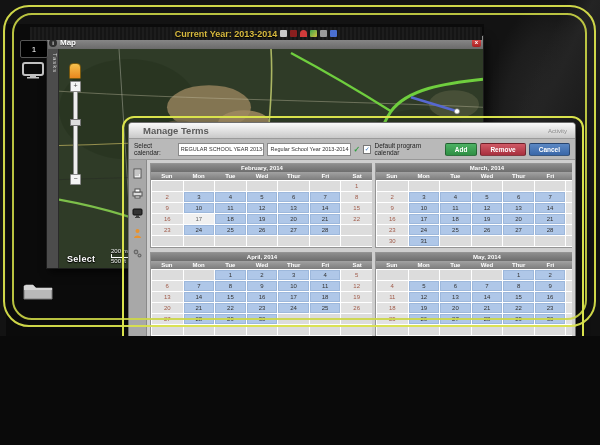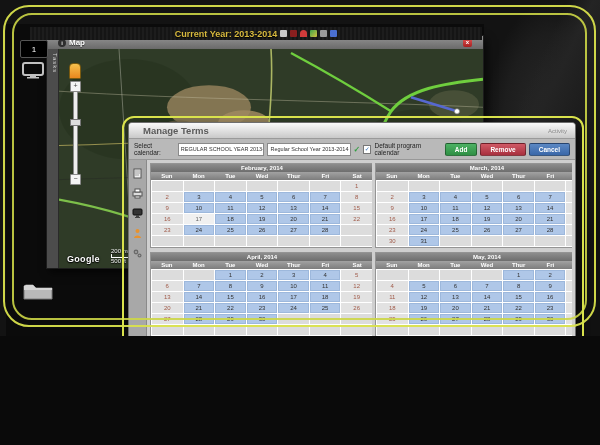--- a/index.html
+++ b/index.html
@@ -29,21 +29,21 @@
   .badge1{position:absolute;left:20px;top:40px;width:26px;height:16px;background:#000;
     border:1px solid #555;border-radius:2px;color:#fff;font-size:8px;display:flex;
     align-items:center;justify-content:center;z-index:5;}
   .monic{position:absolute;left:22px;top:62px;z-index:5;}
   .foldic{position:absolute;left:22px;top:280px;z-index:5;}
 
   
   .map-win{position:absolute;left:46px;top:35px;width:436px;height:232px;border:1px solid #1c1c1c;
     background:#333;z-index:4;display:flex;flex-direction:column;box-shadow:3px 4px 8px rgba(0,0,0,.6);}
   .map-tb{height:13px;background:linear-gradient(#939393,#6a6a6a);display:flex;align-items:center;
-    gap:3px;padding:0 11px;}
+    gap:3px;padding:0 2px;}
   .map-tb .info{width:8px;height:8px;border-radius:50%;background:#2e2e2e;color:#ddd;font-size:6px;
     display:flex;align-items:center;justify-content:center;font-weight:bold;}
   .map-tb .t{color:#fff;font-size:8px;font-weight:bold;text-shadow:0 1px 1px #333;flex:1;}
   .map-close{width:9px;height:9px;border-radius:2px;background:linear-gradient(#e05555,#a81f1f);
     color:#fff;font-size:6px;line-height:9px;text-align:center;font-weight:bold;}
   .map-body{flex:1;display:flex;min-height:0;}
   .tasks{width:11px;background:#4c4c4c;border-right:1px solid #2a2a2a;color:#ccc;font-size:6px;
     writing-mode:vertical-rl;padding-top:4px;letter-spacing:1px;}
   .map-area{position:relative;flex:1;overflow:hidden;}
   .map-area svg{position:absolute;inset:0;}
@@ -182,21 +182,21 @@
           <circle cx="398" cy="62" r="2.6" fill="#fff" stroke="#777" stroke-width="0.7"></circle>
           <path d="M0 130 L424 118" stroke="#222" stroke-width="0.7" opacity=".5"></path>
         </svg>
         <div class="pegman"></div>
         <div class="zslider">
           <div class="zbtn" style="top:0;">+</div>
           <div class="ztrack"></div>
           <div class="zhandle"></div>
           <div class="zbtn" style="top:93px;">−</div>
         </div>
-        <div class="glogo">Google</div>
+        <div class="glogo">Select</div>
         <div class="scale">
           <div>200 m</div>
           <div class="bar"></div>
           <div>500 ft</div>
         </div>
       </div>
     </div>
   </div>
 
   <div class="mt-win">

